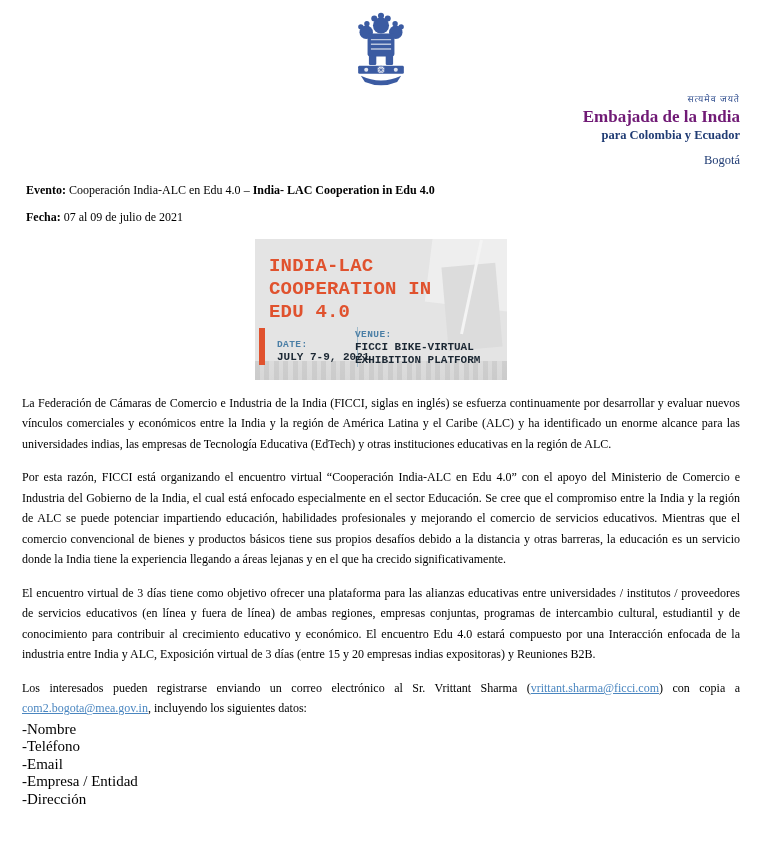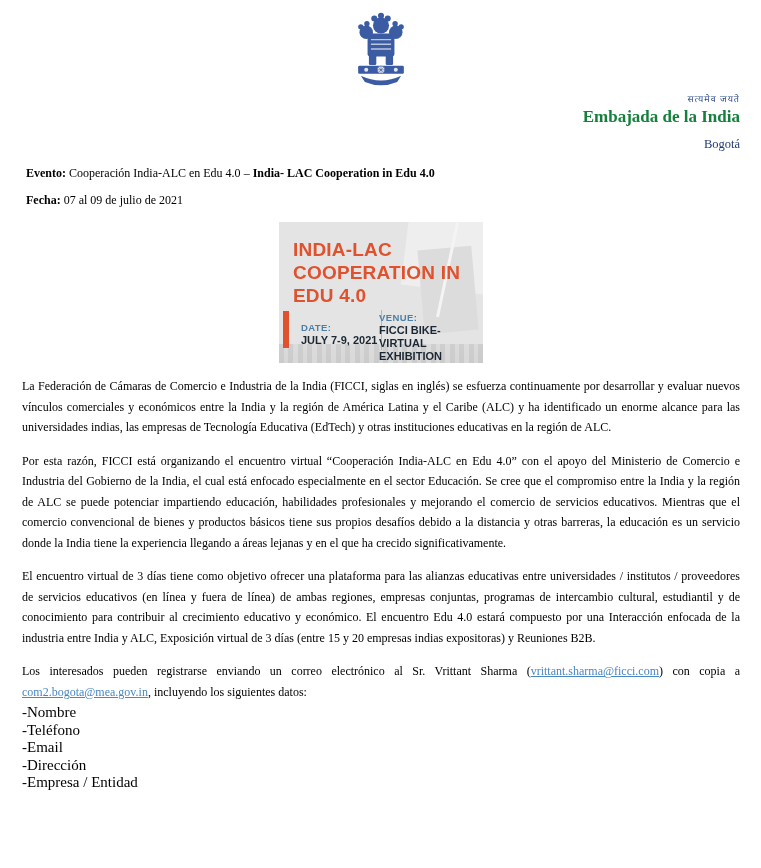--- a/index.html
+++ b/index.html
@@ -6,35 +6,35 @@
   body{
     width:761px;height:868px;background:#ffffff;overflow:hidden;
     font-family:"Liberation Serif", serif;color:#000;
   }
   .page{padding:8px 21px 0 22px;box-sizing:border-box;width:761px}
 
   
   .letterhead{text-align:right;line-height:1.05}
   .emblem{display:block;margin:0 auto}
   .motto{font-size:9px;color:#2c4a8c;letter-spacing:1px;margin-top:1px}
-  .org-name{font-size:17px;font-weight:bold;color:#15803d;margin-top:4px}
+  .org-name{font-size:17px;font-weight:bold;color:#701a75;margin-top:4px}
   .org-region{font-size:12.5px;font-weight:bold;color:#203c74;margin-top:3px}
   .org-city{font-size:12.5px;font-weight:normal;color:#203c74;margin-top:12px}
 
   
   .meta-line{font-size:12px;margin:4px;padding:0}
   .evento-line{margin-top:15px}
   .fecha-line{margin-top:12px}
   .meta-line b{font-weight:bold}
 
   
   .banner{
-    position:relative;width:204px;height:141px;margin:14px auto 0;
+    position:relative;width:252px;height:141px;margin:14px auto 0;
     background:#e4e4e4;overflow:hidden;
-    font-family:Liberation Sans, sans-serif;
+    font-family:Liberation Mono, monospace;
   }
   .bldg1{position:absolute;right:-8px;top:-6px;width:86px;height:74px;background:#eeeeee;transform:rotate(7deg);}
   .bldg2{position:absolute;right:8px;top:26px;width:54px;height:84px;background:#dcdcdc;transform:rotate(-5deg);}
   .bldg3{position:absolute;right:34px;top:0;width:3px;height:96px;background:#f4f4f4;transform:rotate(12deg);}
   .crowd-strip{
     position:absolute;left:0;bottom:0;width:100%;height:19px;opacity:.55;
     background:
       repeating-linear-gradient(90deg, rgba(140,140,140,.35) 0 5px, rgba(200,200,200,.25) 5px 9px, rgba(120,120,120,.28) 9px 14px, rgba(210,210,210,.3) 14px 19px),
       linear-gradient(#d9d9d9,#cfcfcf);
   }
@@ -88,20 +88,21 @@
       </g>
       <circle cx="60" cy="92" r="5.5" fill="#ffffff" stroke="#3b5ba2"></circle>
       <g stroke="#3b5ba2" stroke-width="1">
         <path d="M60 87 v10 M55 92 h10 M56.5 88.5 l7 7 M63.5 88.5 l-7 7"></path>
       </g>
       <circle cx="38" cy="92" r="3" fill="#ffffff" opacity=".85"></circle>
       <circle cx="82" cy="92" r="3" fill="#ffffff" opacity=".85"></circle>
     </svg>
     <div class="motto">सत्यमेव जयते</div>
     <div class="org-name">Embajada de la India</div>
+    <div class="org-region">para Colombia y Ecuador</div>
     <div class="org-city">Bogotá</div>
   </div>
 
   <p class="meta-line evento-line"><b>Evento:</b> <span>Cooperación India-ALC en Edu 4.0</span> <span>–</span> <b>India- LAC Cooperation in Edu 4.0</b></p>
 
   <p class="meta-line fecha-line"><b>Fecha:</b> <span>07 al 09 de julio de 2021</span></p>
 
   <div class="banner">
     <div class="bldg1"></div>
     <div class="bldg2"></div>
@@ -128,17 +129,17 @@
   <p class="body-par">La Federación de Cámaras de Comercio e Industria de la India (FICCI, siglas en inglés) se esfuerza continuamente por desarrollar y evaluar nuevos vínculos comerciales y económicos entre la India y la región de América Latina y el Caribe (ALC) y ha identificado un enorme alcance para las universidades indias, las empresas de Tecnología Educativa (EdTech) y otras instituciones educativas en la región de ALC.</p>
   <p class="body-par">Por esta razón, FICCI está organizando el encuentro virtual “Cooperación India-ALC en Edu 4.0” con el apoyo del Ministerio de Comercio e Industria del Gobierno de la India, el cual está enfocado especialmente en el sector Educación. Se cree que el compromiso entre la India y la región de ALC se puede potenciar impartiendo educación, habilidades profesionales y mejorando el comercio de servicios educativos. Mientras que el comercio convencional de bienes y productos básicos tiene sus propios desafíos debido a la distancia y otras barreras, la educación es un servicio donde la India tiene la experiencia llegando a áreas lejanas y en el que ha crecido significativamente.</p>
   <p class="body-par">El encuentro virtual de 3 días tiene como objetivo ofrecer una plataforma para las alianzas educativas entre universidades / institutos / proveedores de servicios educativos (en línea y fuera de línea) de ambas regiones, empresas conjuntas, programas de intercambio cultural, estudiantil y de conocimiento para contribuir al crecimiento educativo y económico. El encuentro Edu 4.0 estará compuesto por una Interacción enfocada de la industria entre India y ALC, Exposición virtual de 3 días (entre 15 y 20 empresas indias expositoras) y Reuniones B2B.</p>
 
   <p class="body-par reg-par"><span>Los interesados pueden registrarse enviando un correo electrónico al Sr. Vrittant Sharma (</span><a class="email-link">vrittant.sharma@ficci.com</a><span>) con copia a </span><a class="email-link">com2.bogota@mea.gov.in</a><span>, incluyendo los siguientes datos:</span></p>
 
   <div class="field-list">
     <span class="field-item">-Nombre</span>
     <span class="field-item">-Teléfono</span>
     <span class="field-item">-Email</span>
+    <span class="field-item">-Empresa / Entidad</span>
     <span class="field-item">-Dirección</span>
-    <span class="field-item">-Empresa / Entidad</span>
   </div>
 
 </div>
 
 </body></html>

